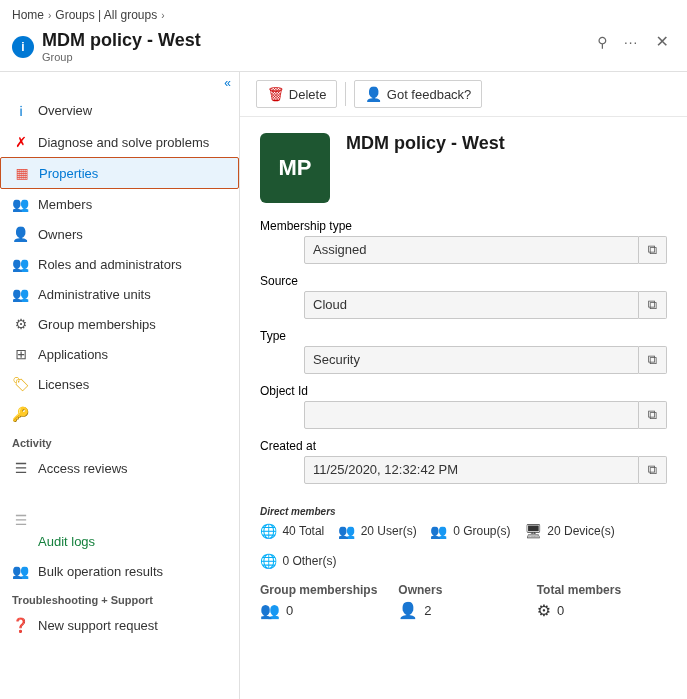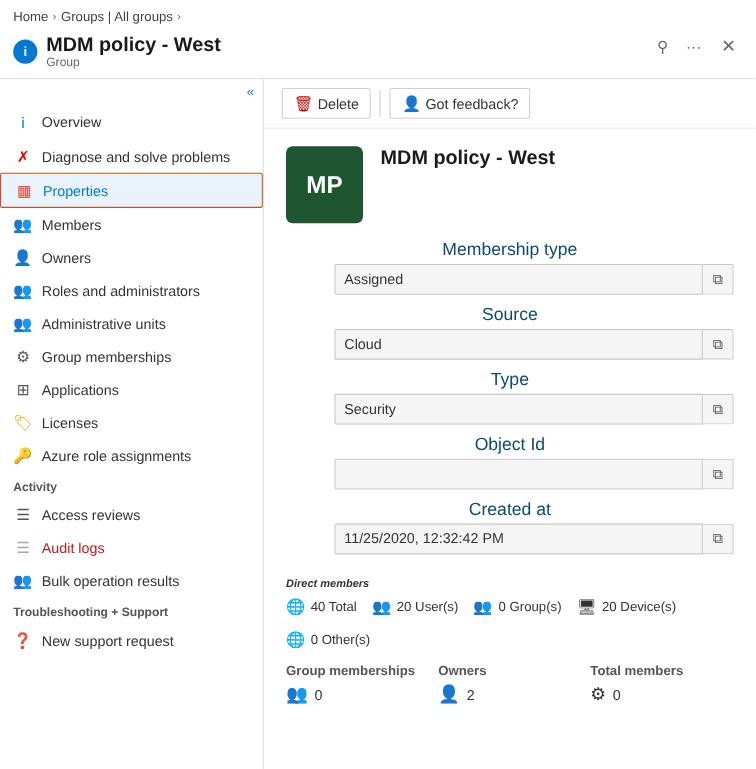--- a/index.html
+++ b/index.html
@@ -41,21 +41,21 @@
     .toolbar-sep { width: 1px; height: 24px; background: #d0d0d0; margin: 0 4px; }
 
     
     .profile-area { display: flex; gap: 16px; padding: 16px 20px 12px; }
     .avatar { width: 70px; height: 70px; background: #1e5631; border-radius: 6px; display: flex; align-items: center; justify-content: center; color: #fff; font-size: 22px; font-weight: 600; flex-shrink: 0; }
     .profile-name { font-size: 18px; font-weight: 600; color: #1a1a1a; }
 
     
     .form-section { padding: 4px 20px 0; }
     .field-group { margin-bottom: 10px; }
-    .field-label { font-size: 16px; color: #0c4a6e; margin-bottom: 3px; text-align: center; }
+    .field-label { font-size: 12px; color: #000000; margin-bottom: 3px; }
     .field-row { display: flex; align-items: center; gap: 0; margin-left: 44px; }
     .field-input { flex: 1; border: 1px solid #c8c8c8; background: #f5f5f5; padding: 5px 8px; font-size: 13px; color: #333; border-radius: 2px 0 0 2px; min-height: 28px; }
     .field-copy { width: 28px; height: 28px; border: 1px solid #c8c8c8; border-left: none; background: #f5f5f5; display: flex; align-items: center; justify-content: center; cursor: pointer; border-radius: 0 2px 2px 0; color: #555; }
 
     
     .section-title { font-size: 10px; font-weight: 600; padding: 12px 20px 6px; font-style: italic; }
     .members-stats { display: flex; align-items: center; gap: 14px; padding: 0 20px 10px; flex-wrap: wrap; }
     .stat-item { display: flex; align-items: center; gap: 5px; font-size: 12px; color: #333; }
     .stat-icon { font-size: 14px; }
 
@@ -135,32 +135,31 @@
     <div class="sidebar-item">
       <span class="si-icon" style="color:#555;">⊞</span>
       <span>Applications</span>
     </div>
     <div class="sidebar-item">
       <span class="si-icon" style="color:#e6a800;">🏷</span>
       <span>Licenses</span>
     </div>
     <div class="sidebar-item">
       <span class="si-icon" style="color:#e6a800;">🔑</span>
-      <span>Azure role assignments</span>
     </div>
 
     <div class="sidebar-section">Activity</div>
 
     <div class="sidebar-item">
       <span class="si-icon" style="color:#555;">☰</span>
       <span>Access reviews</span>
     </div>
     <div class="sidebar-item">
       <span class="si-icon" style="color:#aaa;">☰</span>
-      <span style="color:#b91c1c;">Audit logs</span>
+      <span style="color:#15803d;margin-top:44px;">Audit logs</span>
     </div>
     <div class="sidebar-item">
       <span class="si-icon" style="color:#0078d4;">👥</span>
       <span>Bulk operation results</span>
     </div>
 
     <div class="sidebar-section">Troubleshooting + Support</div>
 
     <div class="sidebar-item">
       <span class="si-icon" style="color:#0078d4;">❓</span>

